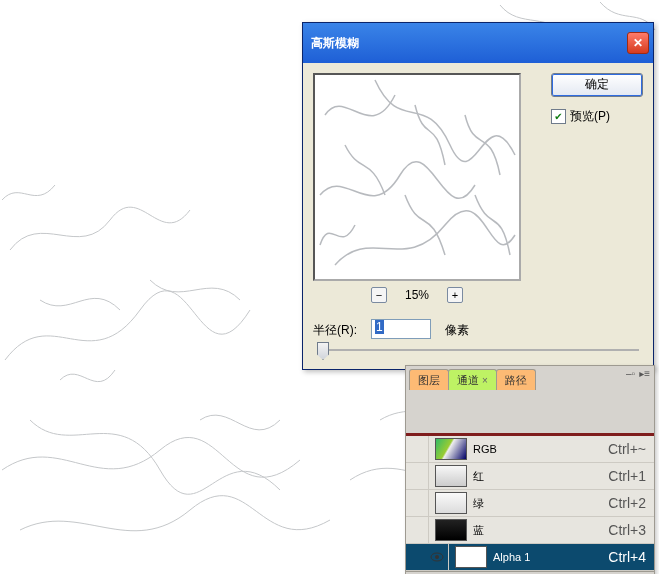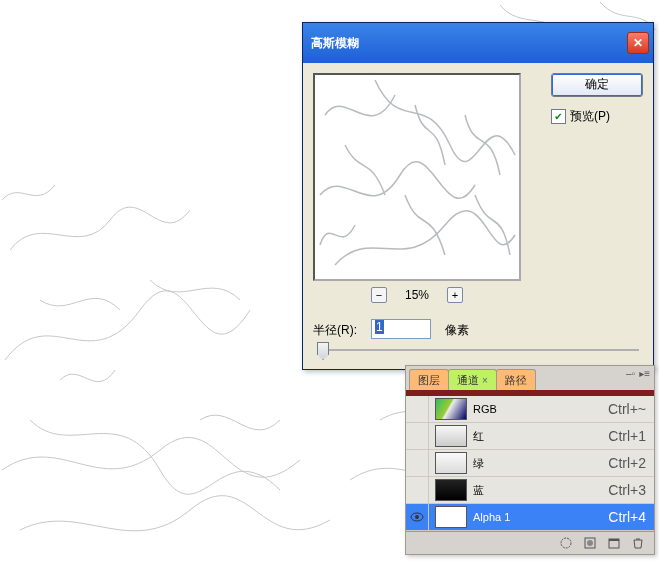--- a/index.html
+++ b/index.html
@@ -177,27 +177,27 @@
   .tab.active {
     background:#bef264;
     position: relative;
     z-index:1;
   }
   .tab .x { margin-left:3px; color:#666; font-size:10px;}
   .panel-topicons{
     position:absolute; right:4px; top:2px; display:flex; gap:4px;
     color:#555; font-size:10px;
   }
-  .panel-list { background:#e7e5df; border-top:6px solid #7f1d1d; }
+  .panel-list { background:#e7e5df; border-top:3px solid #7f1d1d;margin-top:43px; }
   .ch-row {
     display:flex; align-items:center; height:26px;
     border-bottom:1px solid #cdcac3;
     padding-right:8px;
   }
-  .ch-row.selected { background:#3b82f6; }
+  .ch-row.selected { background:#0c4a6e;padding-left:20px; }
   .eye {
     width:22px; display:flex; align-items:center; justify-content:center;
     border-right:1px solid #cdcac3; height:100%;
   }
   .eye svg{ opacity:0; }
   .eye.on svg{ opacity:1; }
   .thumb {
     width:30px; height:20px; margin:0 6px;
     border:1px solid #555; background:#fff; position:relative; overflow:hidden;
   }

